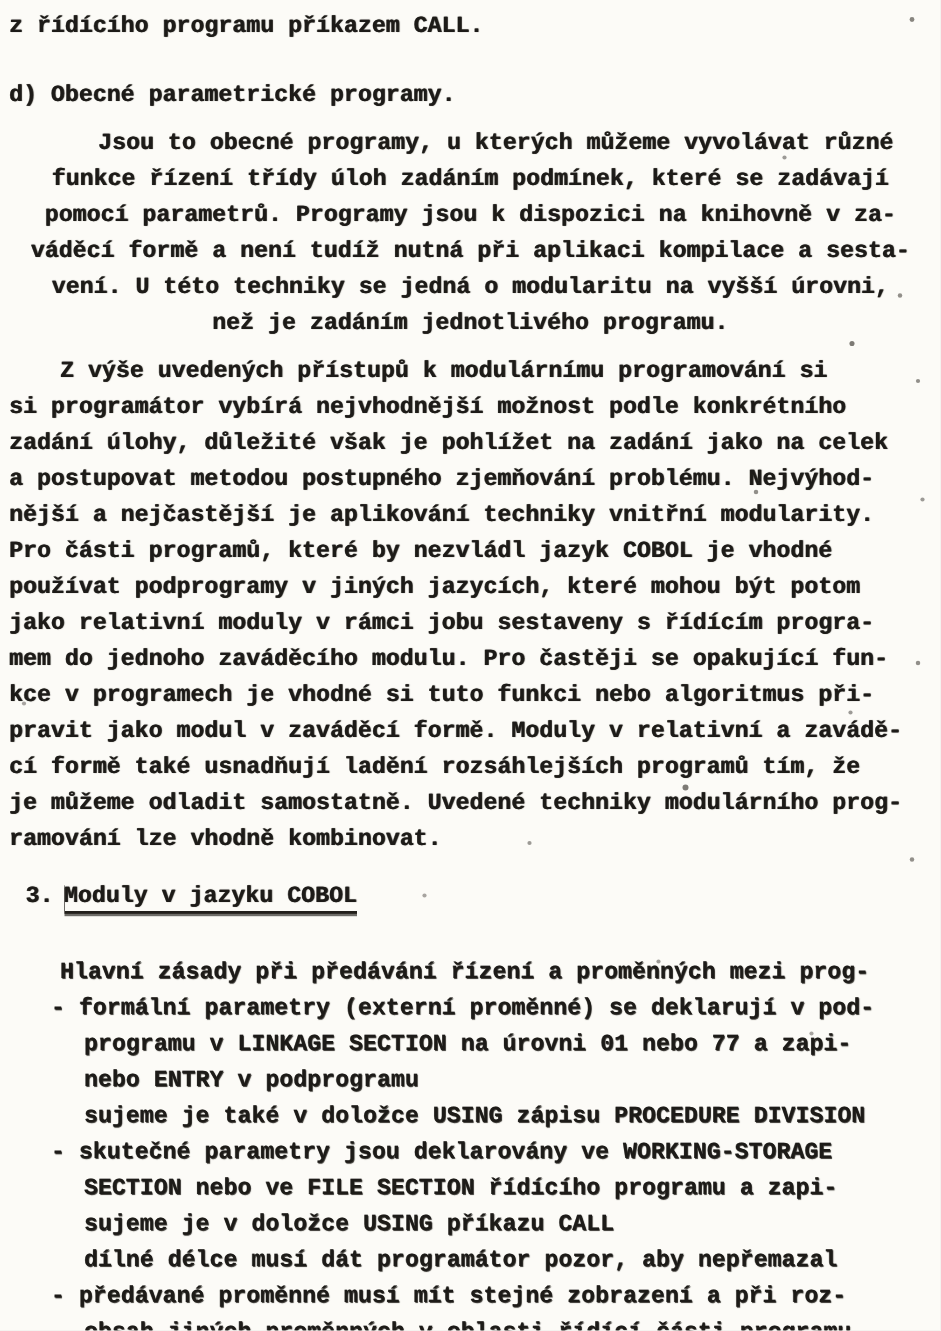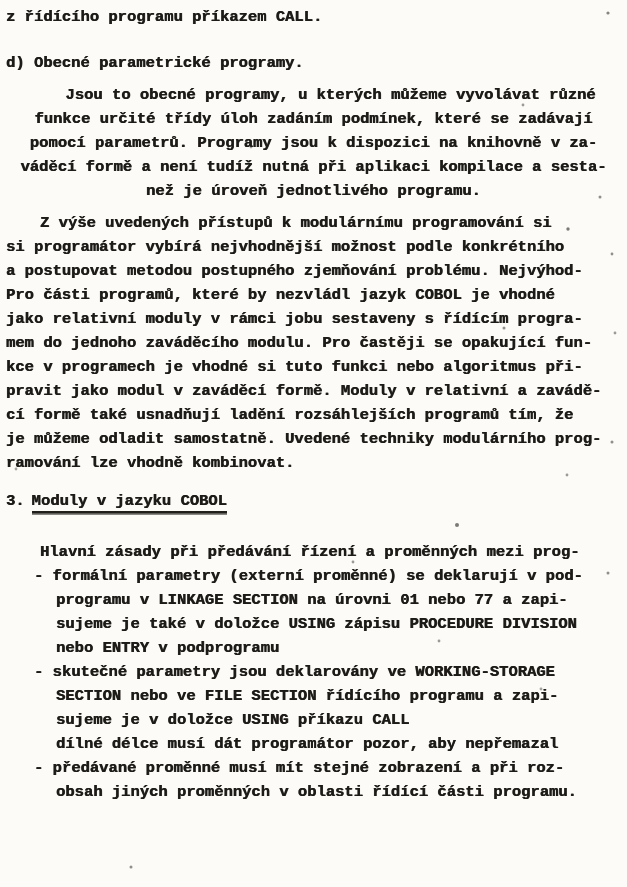--- a/index.html
+++ b/index.html
@@ -75,47 +75,51 @@
   <div class="noise"></div>
   <div id="doc-root">
       <div class="block line">
         <div class="tline ind-flush">z řídícího programu příkazem CALL.</div>
       </div>
       <div class="block line" style="margin-top: 22px;">
         <div class="tline ind-flush">d) Obecné parametrické programy.</div>
       </div>
       <div class="block paragraph" style="margin-top: 8px; text-align: center;">
         <div class="tline ind-indent">Jsou to obecné programy, u kterých můžeme vyvolávat různé</div>
-        <div class="tline ind-flush">funkce určité třídy úloh zadáním podmínek, které se zadávají</div>
+        <div class="tline ind-flush">funkce řízení třídy úloh zadáním podmínek, které se zadávají</div>
         <div class="tline ind-flush">pomocí parametrů. Programy jsou k dispozici na knihovně v za-</div>
         <div class="tline ind-flush">váděcí formě a není tudíž nutná při aplikaci kompilace a sesta-</div>
-        <div class="tline ind-flush">než je úroveň jednotlivého programu.</div>
+        <div class="tline ind-flush">vení. U této techniky se jedná o modularitu na vyšší úrovni,</div>
+        <div class="tline ind-flush">než je zadáním jednotlivého programu.</div>
       </div>
       <div class="block paragraph" style="margin-top: 8px;">
         <div class="tline ind-indent">Z výše uvedených přístupů k modulárnímu programování si</div>
         <div class="tline ind-flush">si programátor vybírá nejvhodnější možnost podle konkrétního</div>
+        <div class="tline ind-flush">zadání úlohy, důležité však je pohlížet na zadání jako na celek</div>
         <div class="tline ind-flush">a postupovat metodou postupného zjemňování problému. Nejvýhod-</div>
+        <div class="tline ind-flush">nější a nejčastější je aplikování techniky vnitřní modularity.</div>
         <div class="tline ind-flush">Pro části programů, které by nezvládl jazyk COBOL je vhodné</div>
+        <div class="tline ind-flush">používat podprogramy v jiných jazycích, které mohou být potom</div>
         <div class="tline ind-flush">jako relativní moduly v rámci jobu sestaveny s řídícím progra-</div>
         <div class="tline ind-flush">mem do jednoho zaváděcího modulu. Pro častěji se opakující fun-</div>
         <div class="tline ind-flush">kce v programech je vhodné si tuto funkci nebo algoritmus při-</div>
         <div class="tline ind-flush">pravit jako modul v zaváděcí formě. Moduly v relativní a zavádě-</div>
         <div class="tline ind-flush">cí formě také usnadňují ladění rozsáhlejších programů tím, že</div>
         <div class="tline ind-flush">je můžeme odladit samostatně. Uvedené techniky modulárního prog-</div>
         <div class="tline ind-flush">ramování lze vhodně kombinovat.</div>
       </div>
-      <div class="block heading" style="margin-top: 14px;"><span class="section-number">3.</span><span class="underlined">Moduly v jazyku COBOL</span></div>
+      <div class="block heading" style="margin-top: 14px; margin-left: 11px;"><span class="section-number">3.</span><span class="underlined">Moduly v jazyku COBOL</span></div>
       <div class="block paragraph" style="margin-top: 25px;">
         <div class="tline ind-indent">Hlavní zásady při předávání řízení a proměnných mezi prog-</div>
       </div>
       <div class="block bullet">
         <div class="tline ind-bullet">- formální parametry (externí proměnné) se deklarují v pod-</div>
         <div class="tline ind-cont">programu v LINKAGE SECTION na úrovni 01 nebo 77 a zapi-</div>
+        <div class="tline ind-cont">nebo ENTRY v podprogramu</div>
         <div class="tline ind-cont">sujeme je také v doložce USING zápisu PROCEDURE DIVISION</div>
-        <div class="tline ind-cont">nebo ENTRY v podprogramu</div>
       </div>
       <div class="block bullet">
         <div class="tline ind-bullet">- skutečné parametry jsou deklarovány ve WORKING-STORAGE</div>
         <div class="tline ind-cont">SECTION nebo ve FILE SECTION řídícího programu a zapi-</div>
         <div class="tline ind-cont">sujeme je v doložce USING příkazu CALL</div>
       </div>
       <div class="block bullet">
         <div class="tline ind-cont">dílné délce musí dát programátor pozor, aby nepřemazal</div>
         <div class="tline ind-bullet">- předávané proměnné musí mít stejné zobrazení a při roz-</div>
         <div class="tline ind-cont">obsah jiných proměnných v oblasti řídící části programu.</div>

